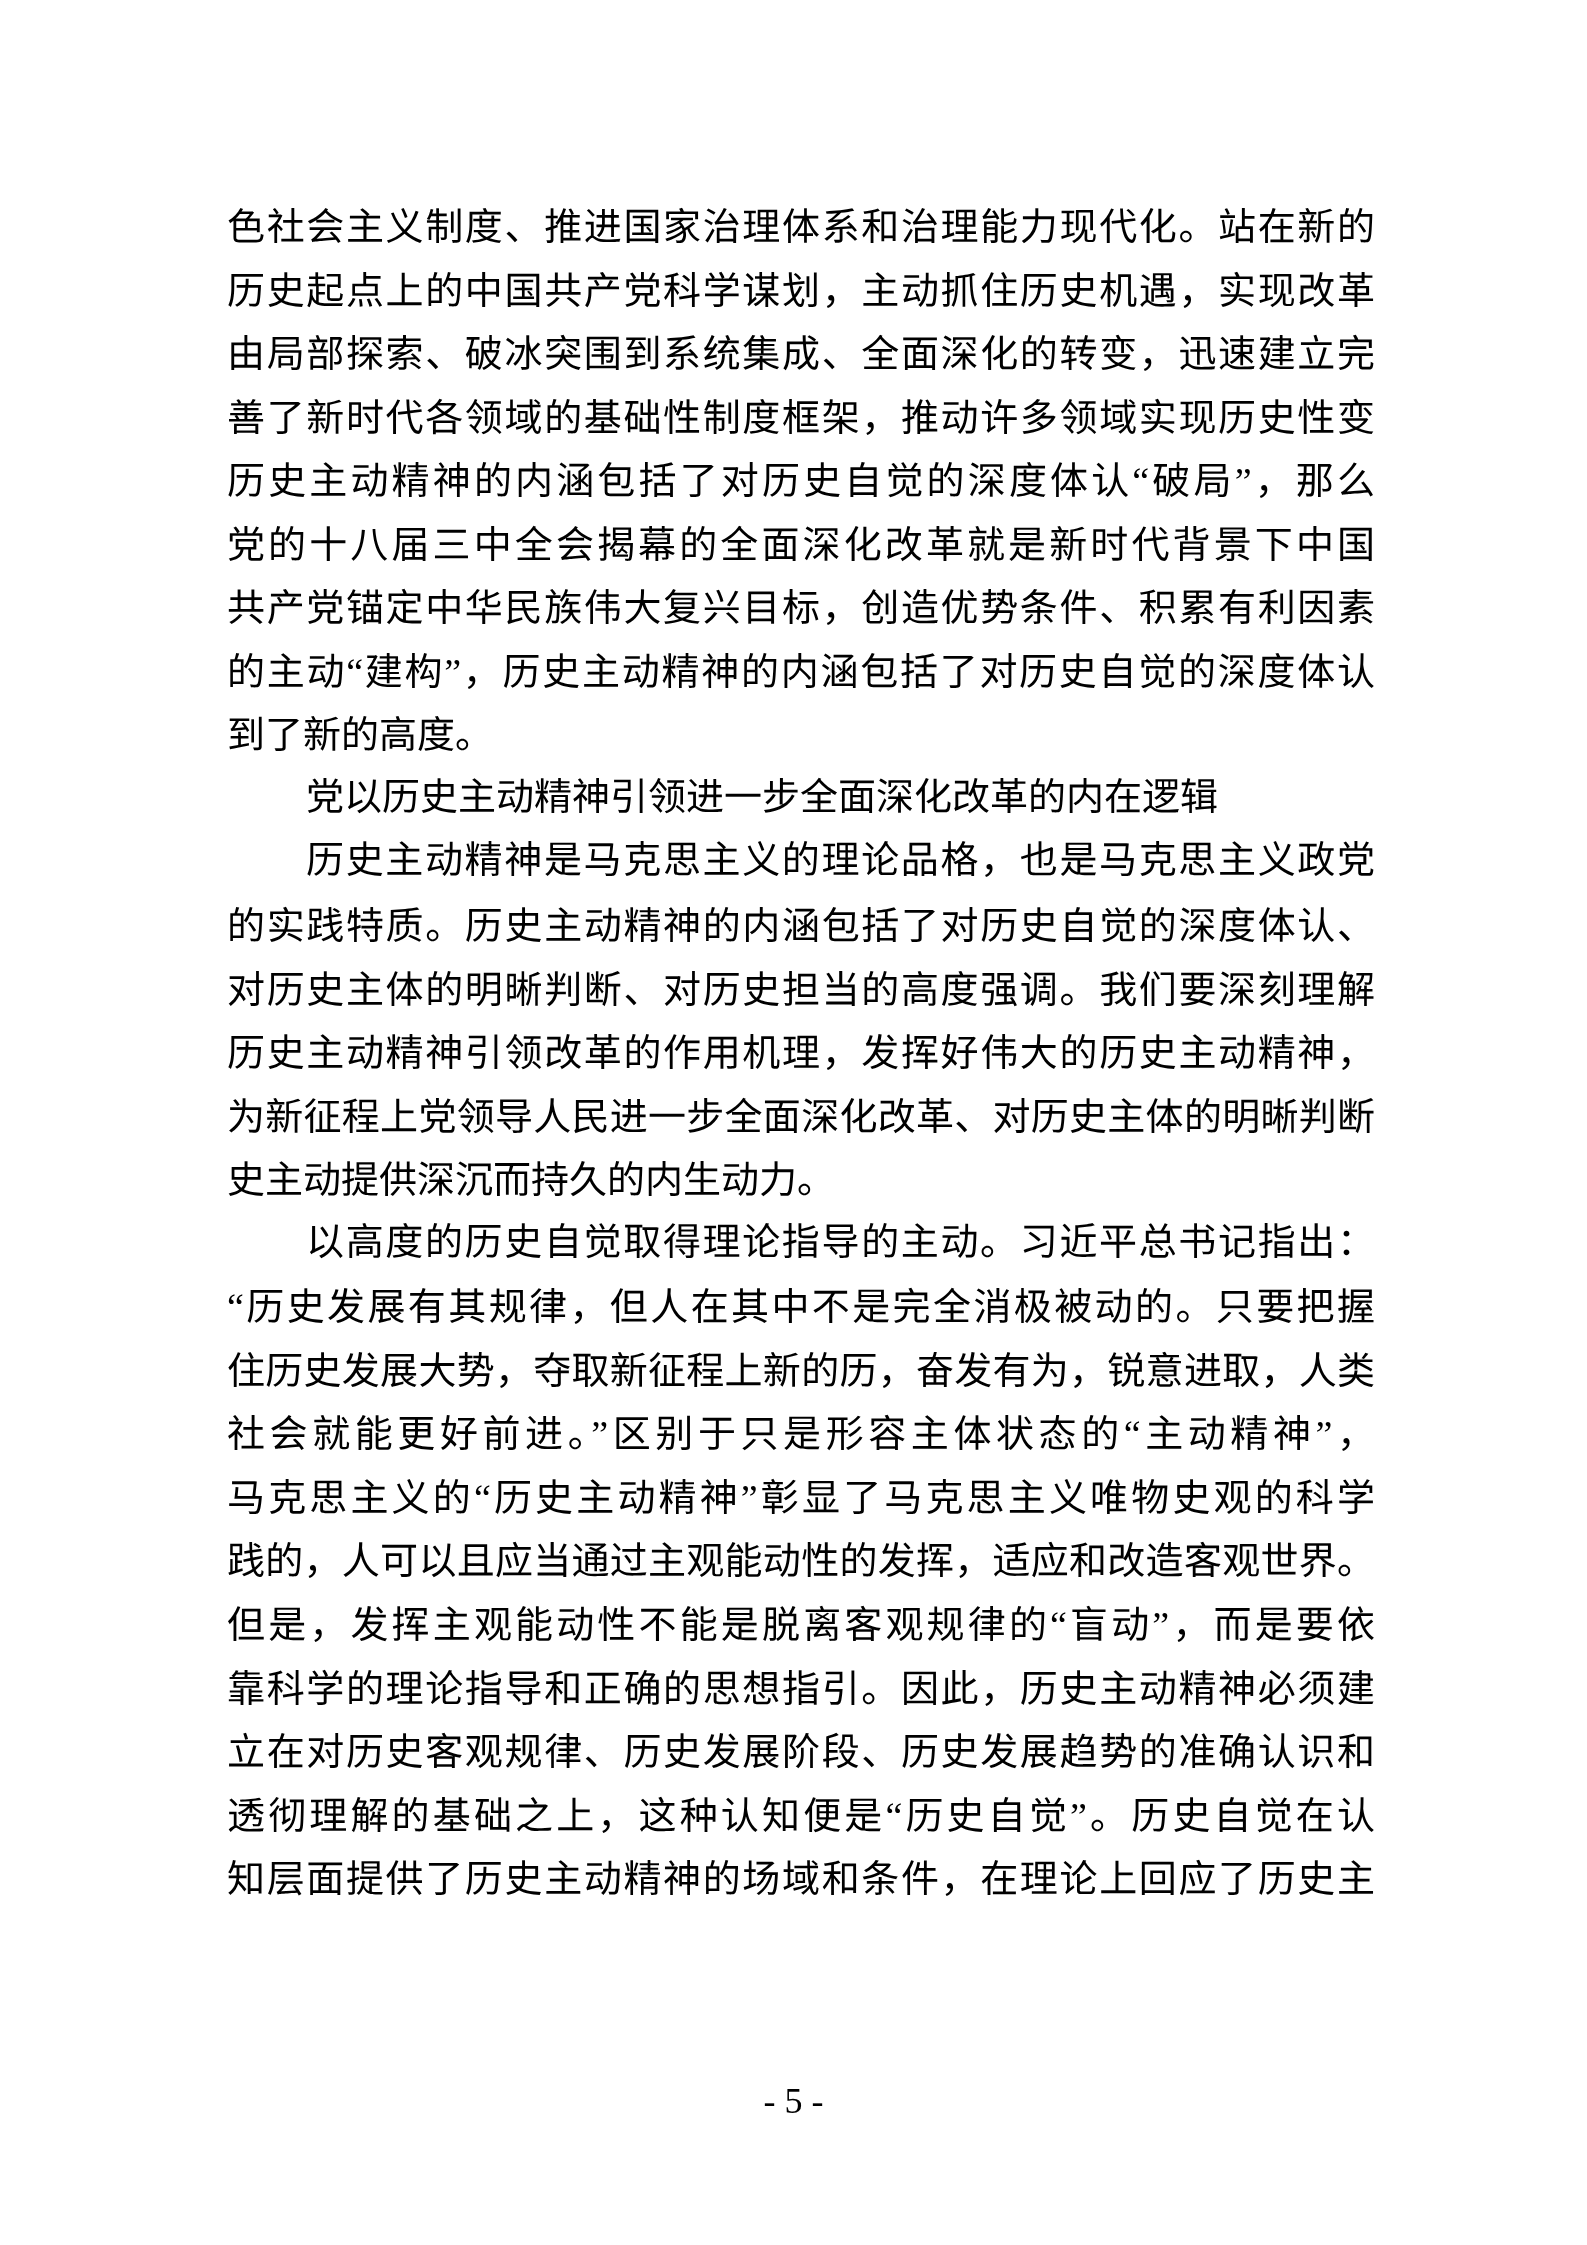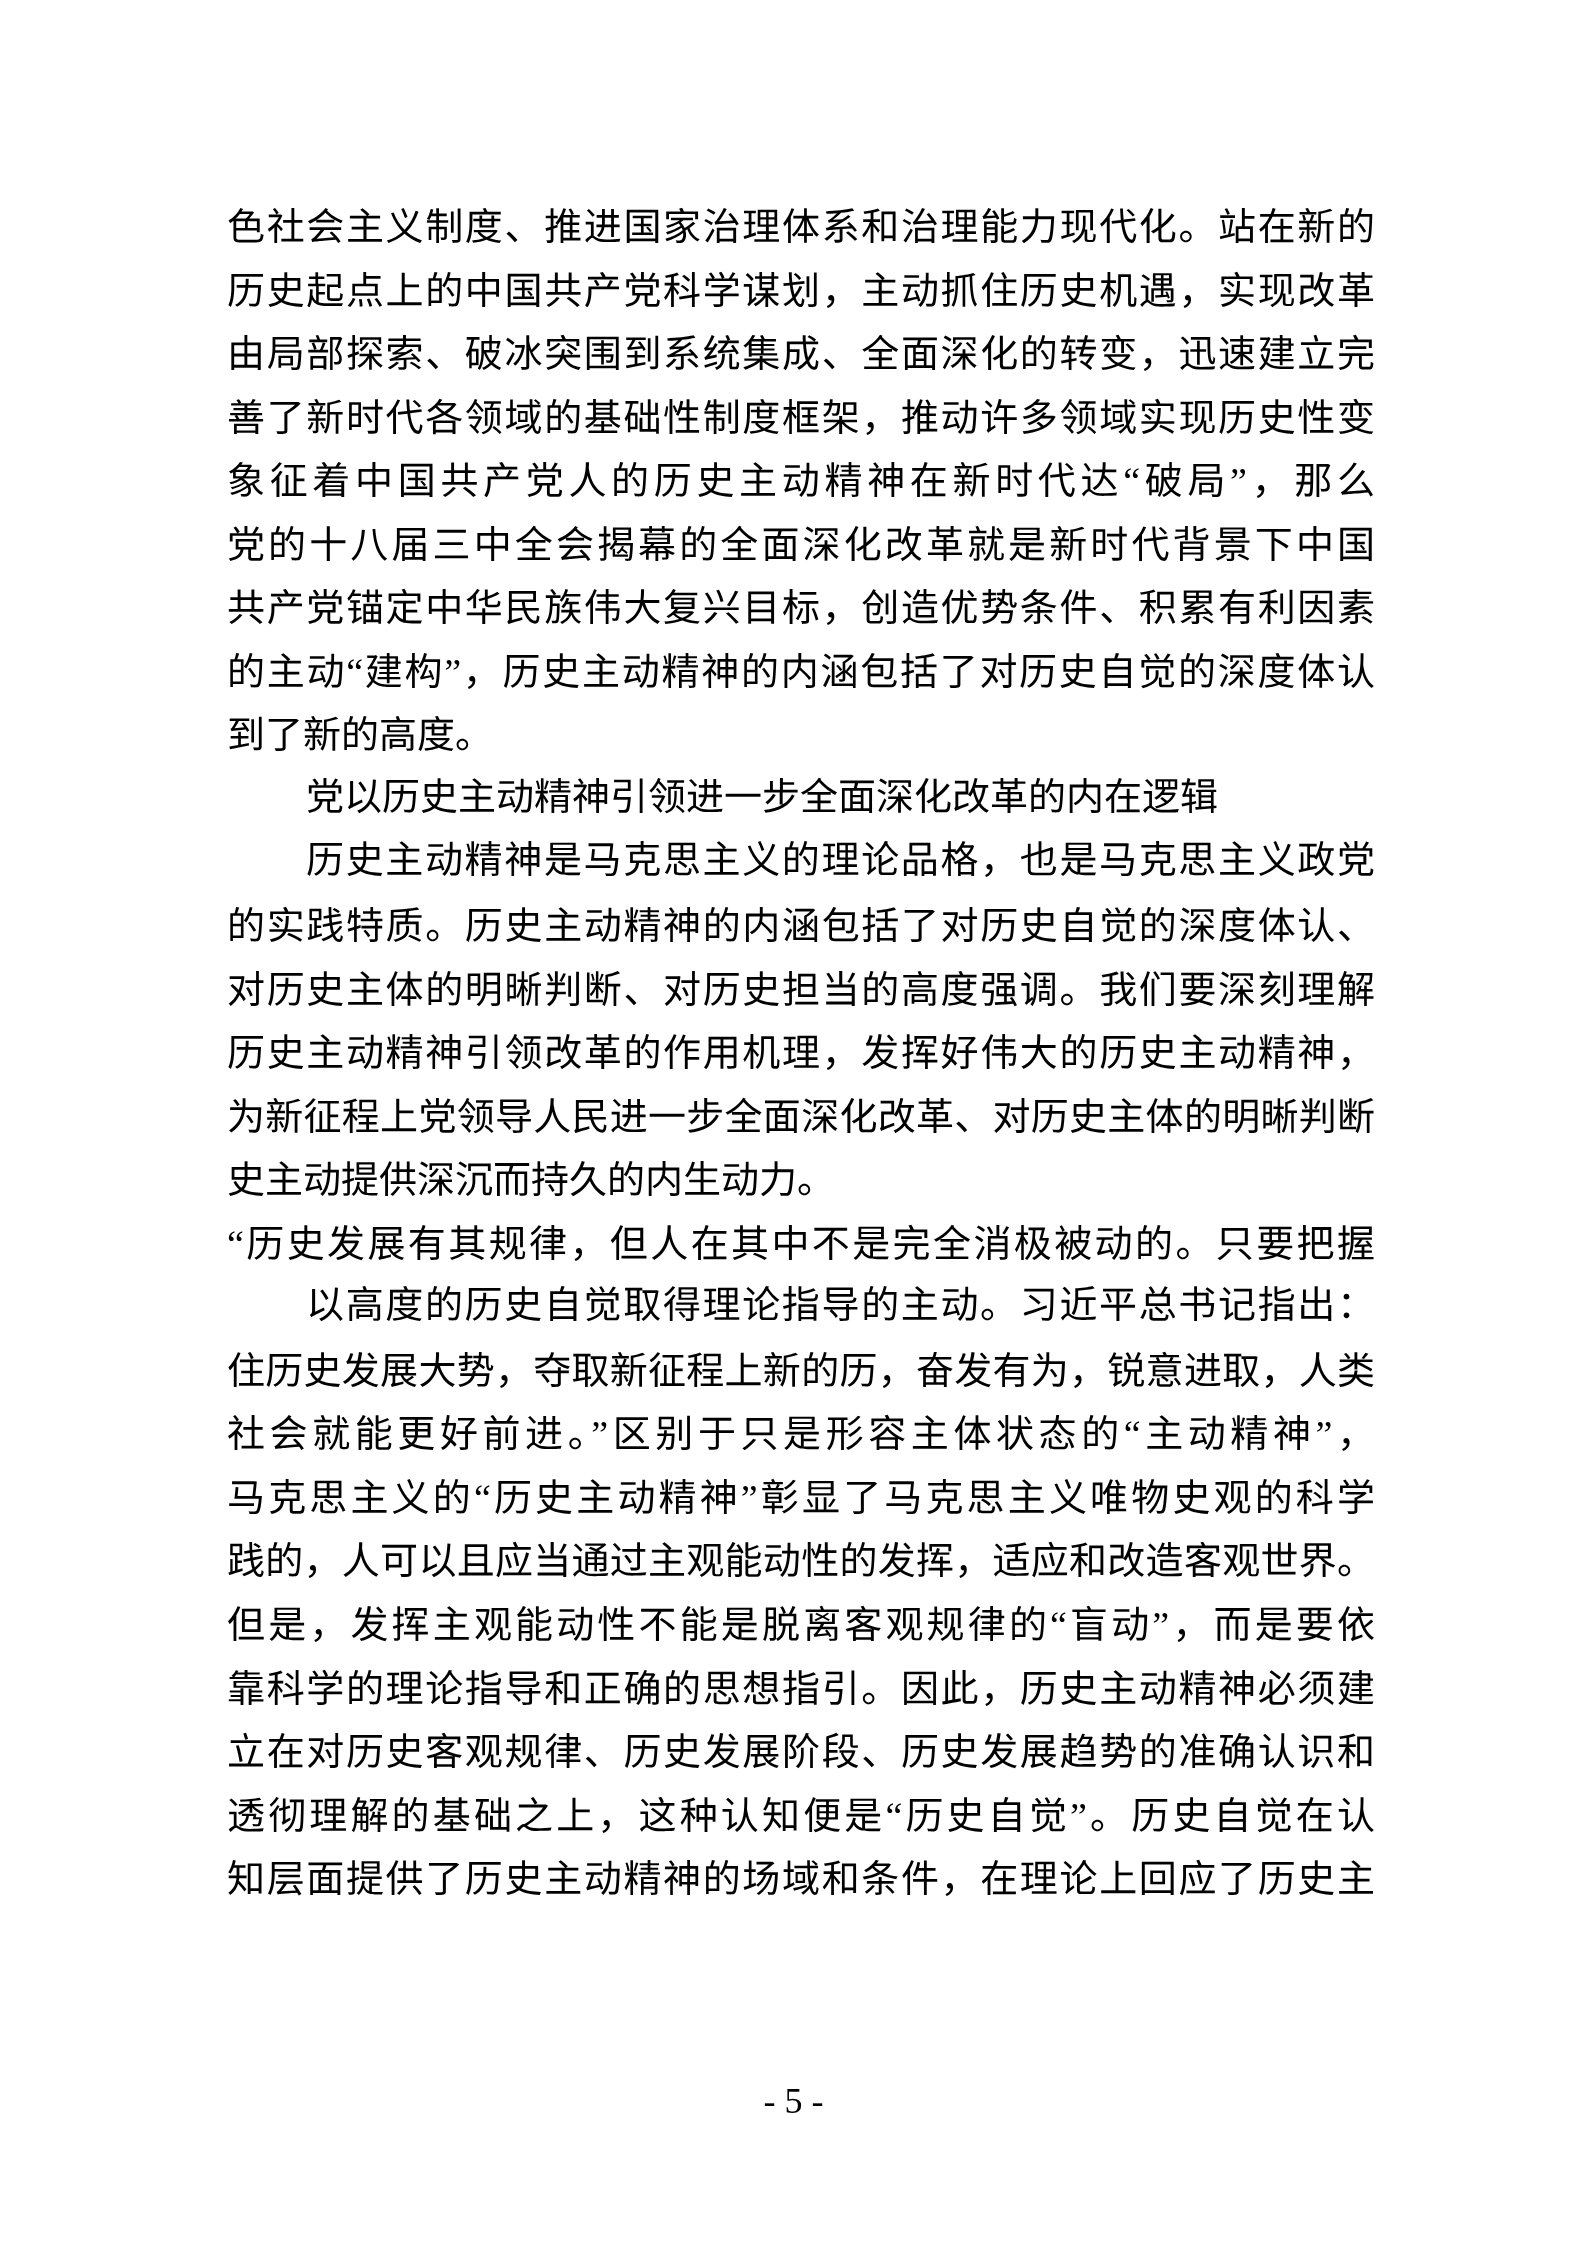--- a/index.html
+++ b/index.html
@@ -55,34 +55,34 @@
 </style>
 </head>
 <body>
 
 <div class="page">
   <div class="doc-body">
       <div class="line fill">色社会主义制度、推进国家治理体系和治理能力现代化。站在新的</div>
       <div class="line fill">历史起点上的中国共产党科学谋划，主动抓住历史机遇，实现改革</div>
       <div class="line fill">由局部探索、破冰突围到系统集成、全面深化的转变，迅速建立完</div>
       <div class="line fill">善了新时代各领域的基础性制度框架，推动许多领域实现历史性变</div>
-      <div class="line fill">象征着中国共产党人的历史主动精神在新时代达“破局”，那么</div>
+      <div class="line fill">历史主动精神的内涵包括了对历史自觉的深度体认“破局”，那么</div>
       <div class="line fill">党的十八届三中全会揭幕的全面深化改革就是新时代背景下中国</div>
       <div class="line fill">共产党锚定中华民族伟大复兴目标，创造优势条件、积累有利因素</div>
       <div class="line fill">的主动“建构”，历史主动精神的内涵包括了对历史自觉的深度体认</div>
       <div class="line">到了新的高度。</div>
       <div class="line indent">党以历史主动精神引领进一步全面深化改革的内在逻辑</div>
       <div class="line indent fill">历史主动精神是马克思主义的理论品格，也是马克思主义政党</div>
       <div class="line fill">的实践特质。历史主动精神的内涵包括了对历史自觉的深度体认、</div>
       <div class="line fill">对历史主体的明晰判断、对历史担当的高度强调。我们要深刻理解</div>
       <div class="line fill">历史主动精神引领改革的作用机理，发挥好伟大的历史主动精神，</div>
       <div class="line fill">为新征程上党领导人民进一步全面深化改革、对历史主体的明晰判断</div>
       <div class="line">史主动提供深沉而持久的内生动力。</div>
+      <div class="line indent fill">以高度的历史自觉取得理论指导的主动。习近平总书记指出：</div>
       <div class="line fill">“历史发展有其规律，但人在其中不是完全消极被动的。只要把握</div>
-      <div class="line indent fill">以高度的历史自觉取得理论指导的主动。习近平总书记指出：</div>
       <div class="line fill">住历史发展大势，夺取新征程上新的历，奋发有为，锐意进取，人类</div>
       <div class="line fill">社会就能更好前进。”区别于只是形容主体状态的“主动精神”，</div>
       <div class="line fill">马克思主义的“历史主动精神”彰显了马克思主义唯物史观的科学</div>
       <div class="line fill">践的，人可以且应当通过主观能动性的发挥，适应和改造客观世界。</div>
       <div class="line fill">但是，发挥主观能动性不能是脱离客观规律的“盲动”，而是要依</div>
       <div class="line fill">靠科学的理论指导和正确的思想指引。因此，历史主动精神必须建</div>
       <div class="line fill">立在对历史客观规律、历史发展阶段、历史发展趋势的准确认识和</div>
       <div class="line fill">透彻理解的基础之上，这种认知便是“历史自觉”。历史自觉在认</div>
       <div class="line fill">知层面提供了历史主动精神的场域和条件，在理论上回应了历史主</div>
     </div>

